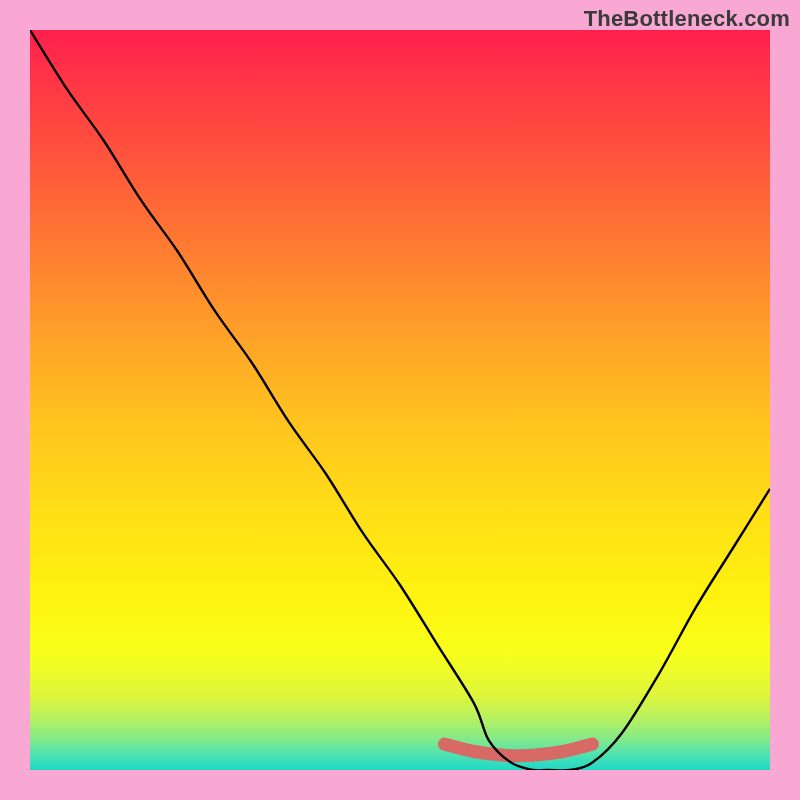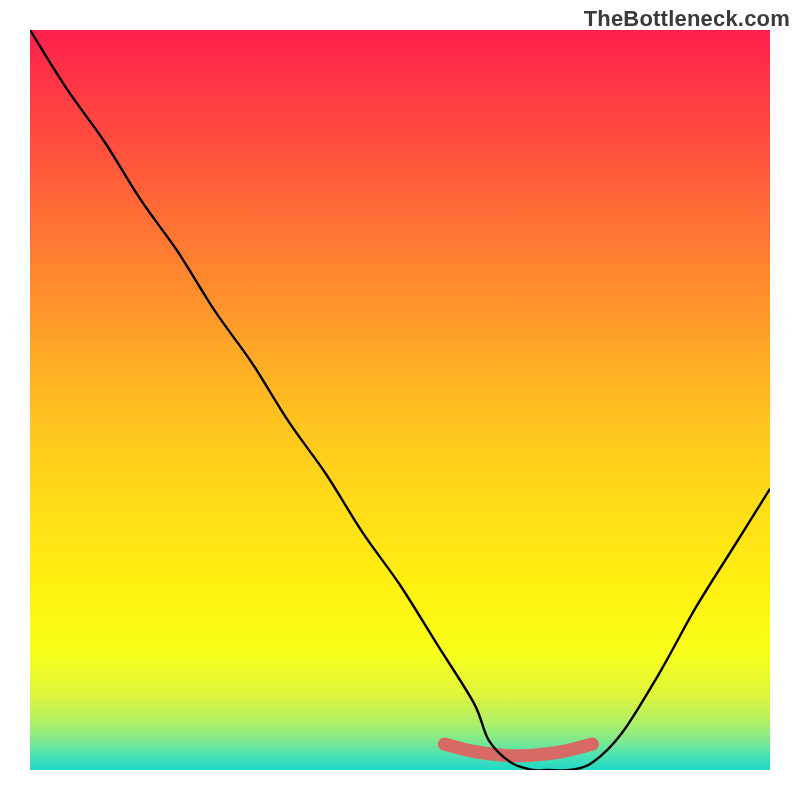--- a/index.html
+++ b/index.html
@@ -8,21 +8,21 @@
     width: 800px;
     height: 800px;
     background: #000;
     overflow: hidden;
     font-family: Arial, Helvetica, sans-serif;
   }
   .canvas {
     position: relative;
     width: 800px;
     height: 800px;
-    background: #ffffff;
+    background: #f9a8d4;
   }
   .watermark {
     position: absolute;
     top: 6px;
     right: 10px;
     color: #3a3a3a;
     font-size: 22px;
     font-weight: bold;
     letter-spacing: 0.2px;
     z-index: 5;

